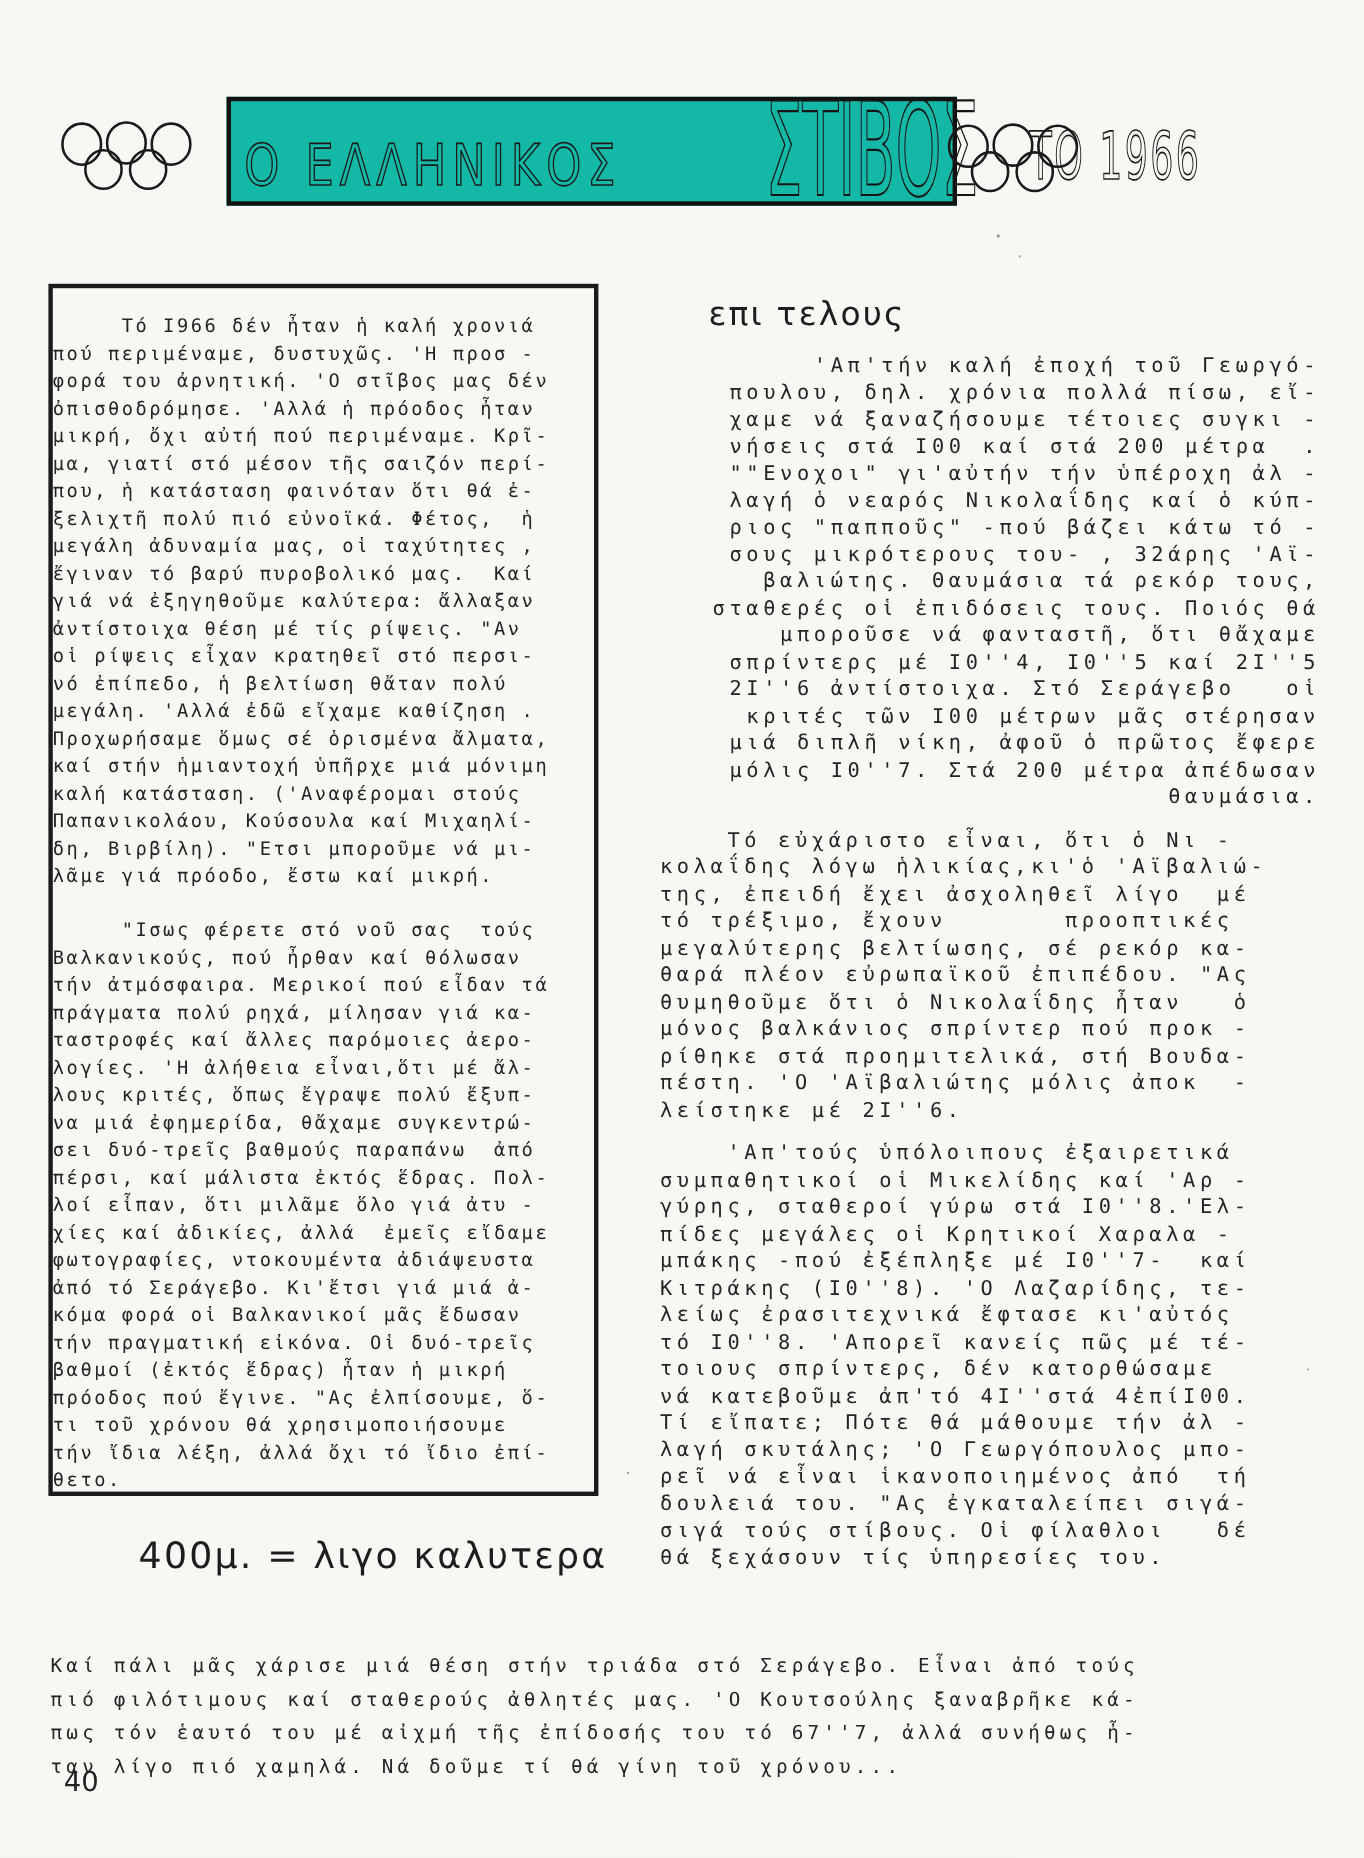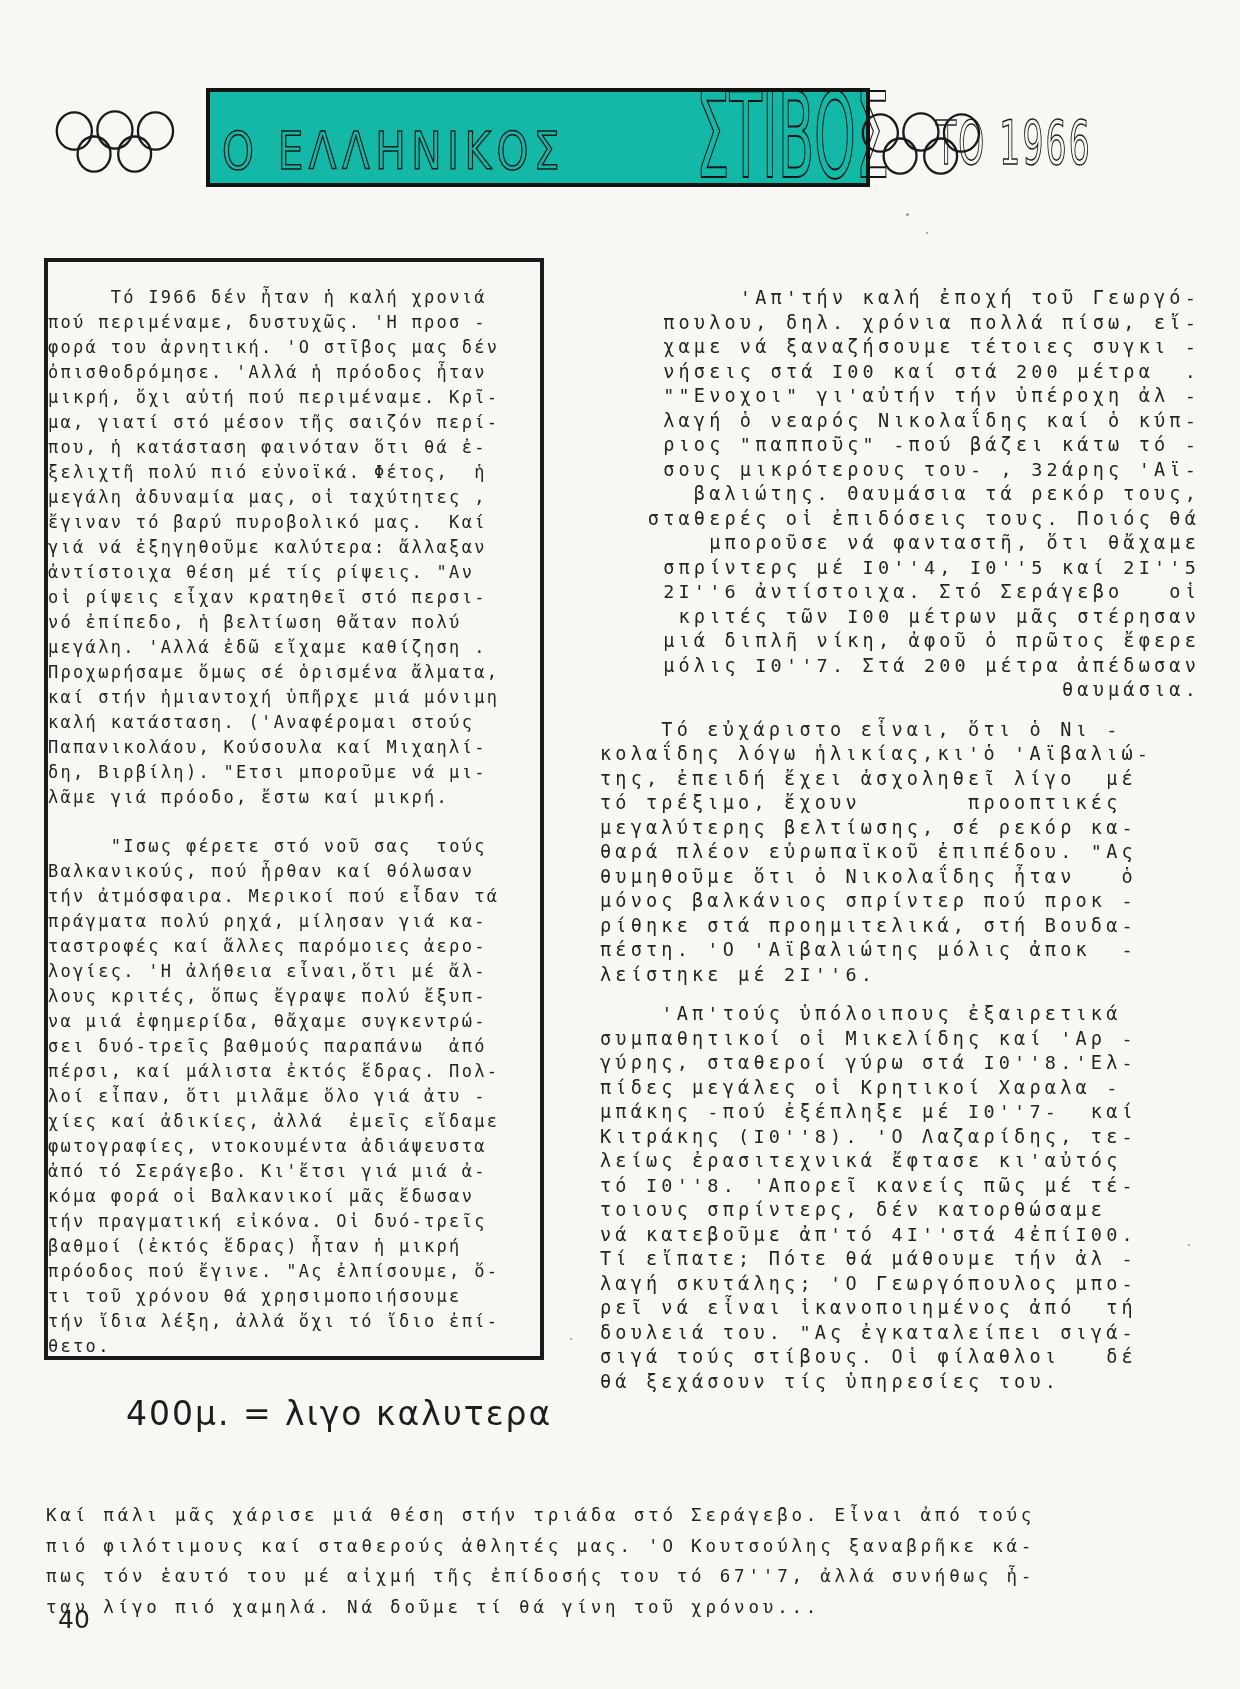--- a/index.html
+++ b/index.html
@@ -126,20 +126,21 @@
 κόμα φορά οἱ Βαλκανικοί μᾶς ἔδωσαν
 τήν πραγματική εἰκόνα. Οἱ δυό-τρεῖς
 βαθμοί (ἐκτός ἕδρας) ἦταν ἡ μικρή
 πρόοδος πού ἔγινε. "Ας ἐλπίσουμε, ὅ-
 τι τοῦ χρόνου θά χρησιμοποιήσουμε
 τήν ἴδια λέξη, ἀλλά ὄχι τό ἴδιο ἐπί-
 θετο.</p>
   </div>
 
   <div class="right-col">
+    <div class="hw rh1">επι τελους</div>
     <p class="tw first">    'Απ'τήν καλή ἐποχή τοῦ Γεωργό-
 πουλου, δηλ. χρόνια πολλά πίσω, εἴ-
 χαμε νά ξαναζήσουμε τέτοιες συγκι -
 νήσεις στά I00 καί στά 200 μέτρα  .
 ""Ενοχοι" γι'αὐτήν τήν ὑπέροχη ἀλ -
 λαγή ὁ νεαρός Νικολαΐδης καί ὁ κύπ-
 ριος "παπποῦς" -πού βάζει κάτω τό -
 σους μικρότερους του- , 32άρης 'Αϊ-
 βαλιώτης. Θαυμάσια τά ρεκόρ τους,
 σταθερές οἱ ἐπιδόσεις τους. Ποιός θά

